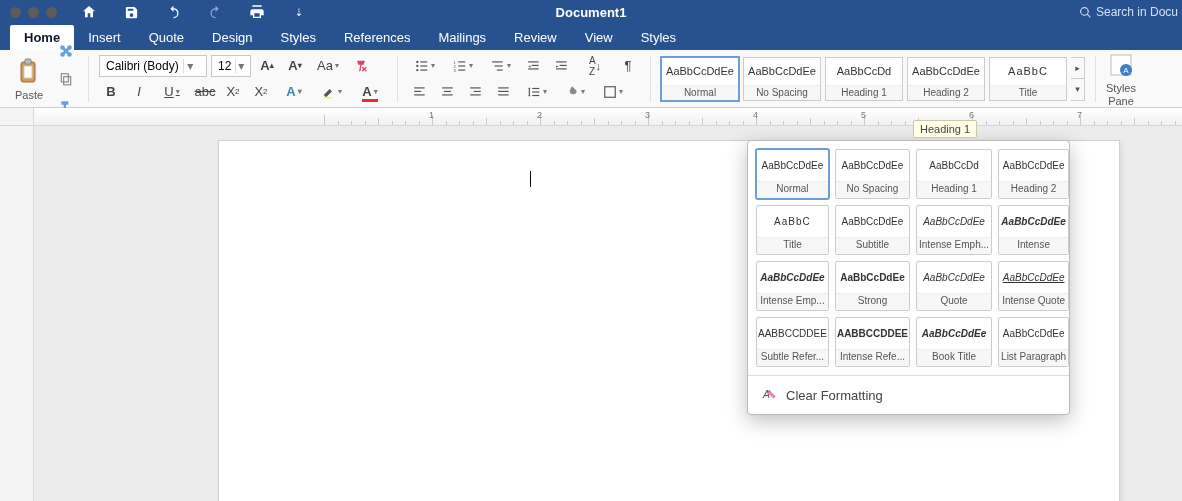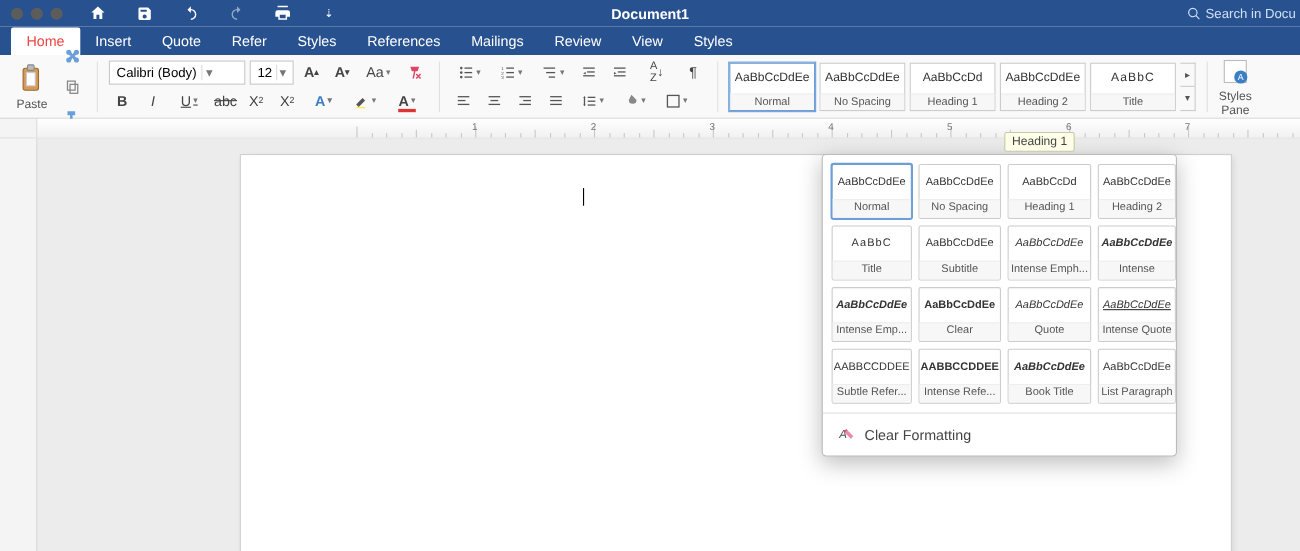--- a/index.html
+++ b/index.html
@@ -11,21 +11,21 @@
 .traffic span { width: 11px; height: 11px; border-radius: 50%; background: #5c5c5c; display: inline-block; }
 .qat { display: flex; gap: 18px; align-items: center; padding-left: 10px; }
 .qat svg { fill: #fff; }
 .doc-title { position: absolute; left: 50%; transform: translateX(-50%); font-weight: 600; font-size: 13px; }
 .search { margin-left: auto; display: flex; align-items: center; gap: 4px; padding-right: 4px; font-size: 12px; color: #cfe0f3; }
 .search svg { fill: #cfe0f3; }
 
 
 .tabstrip { height: 26px; background: #285190; display: flex; align-items: flex-end; font-size: 13px; padding-left: 10px; }
 .tab { color: #fff; padding: 5px 14px 5px 14px; cursor: default; }
-.tab.active { background: #fff; color: #ef4444; font-weight: 400; border-radius: 2px 2px 0 0; }
+.tab.active { background: #fff; color: #0f172a; font-weight: 700; border-radius: 2px 2px 0 0; }
 
 
 .ribbon { height: 58px; background: #f9f9f9; border-bottom: 1px solid #d0d0d0; display: flex; align-items: center; padding: 0 6px; }
 .group { display: flex; flex-direction: column; gap: 4px; padding: 0 8px; height: 100%; justify-content: center; }
 .group.hstack { flex-direction: row; align-items: center; }
 .sep { width: 1px; height: 46px; background: #e0e0e0; margin: 0 2px; }
 .btn-lg { display: flex; flex-direction: column; align-items: center; gap: 2px; font-size: 11px; color: #555; }
 .btn-lg .iconbox { width: 30px; height: 30px; display: flex; align-items: center; justify-content: center; }
 .row { display: flex; gap: 4px; align-items: center; }
 .combo { height: 22px; border: 1px solid #c8c8c8; background: #fff; display: flex; align-items: center; padding: 0 4px 0 6px; font-size: 12px; }
@@ -129,21 +129,21 @@
         <path d="M10 2a8 8 0 1 0 4.9 14.3l5.4 5.4 1.4-1.4-5.4-5.4A8 8 0 0 0 10 2zm0 2a6 6 0 1 1 0 12 6 6 0 0 1 0-12z"></path>
       </svg>
     <span>Search in Docu</span>
   </div>
 </div>
 
 <div class="tabstrip">
   <div class="tab active">Home</div>
   <div class="tab">Insert</div>
   <div class="tab">Quote</div>
-  <div class="tab">Refer</div>
+  <div class="tab">Design</div>
   <div class="tab">Styles</div>
   <div class="tab">References</div>
   <div class="tab">Mailings</div>
   <div class="tab">Review</div>
   <div class="tab">View</div>
   <div class="tab">Styles</div>
 </div>
 
 <div class="ribbon">
 
@@ -174,21 +174,21 @@
           <svg width="14" height="14" viewBox="0 0 24 24">
             <path fill="#6aa0da" d="M4 2h12v6H4zM8 8h4v12l-2 2-2-2z"></path>
           </svg>
         </span>
     </div>
   </div>
   <div class="sep"></div>
 
   <div class="group">
     <div class="row">
-      <div class="combo" style="width:124px">
+      <div class="combo" style="width:108px">
           <span>Calibri (Body)</span>
           <span class="dd">▾</span>
         </div>
       <div class="combo" style="width:40px">
           <span>12</span>
           <span class="dd">▾</span>
         </div>
       <span class="ibtn" style="font-weight:bold">A<span style="font-size:8px;vertical-align:super">▴</span></span>
       <span class="ibtn" style="font-weight:bold">A<span style="font-size:8px;vertical-align:sub">▾</span></span>
       <span class="ibtn wide">Aa<span class="caret">▾</span></span>
@@ -497,21 +497,21 @@
       <div class="pop-tile">
         <div class="preview pv-emph">AaBbCcDdEe</div>
         <div class="label">Intense</div>
       </div>
       <div class="pop-tile">
         <div class="preview pv-intense-emph">AaBbCcDdEe</div>
         <div class="label">Intense Emp...</div>
       </div>
       <div class="pop-tile">
         <div class="preview pv-strong">AaBbCcDdEe</div>
-        <div class="label">Clear</div>
+        <div class="label">Strong</div>
       </div>
       <div class="pop-tile">
         <div class="preview pv-quote">AaBbCcDdEe</div>
         <div class="label">Quote</div>
       </div>
       <div class="pop-tile">
         <div class="preview pv-intense-quote">AaBbCcDdEe</div>
         <div class="label">Intense Quote</div>
       </div>
       <div class="pop-tile">

